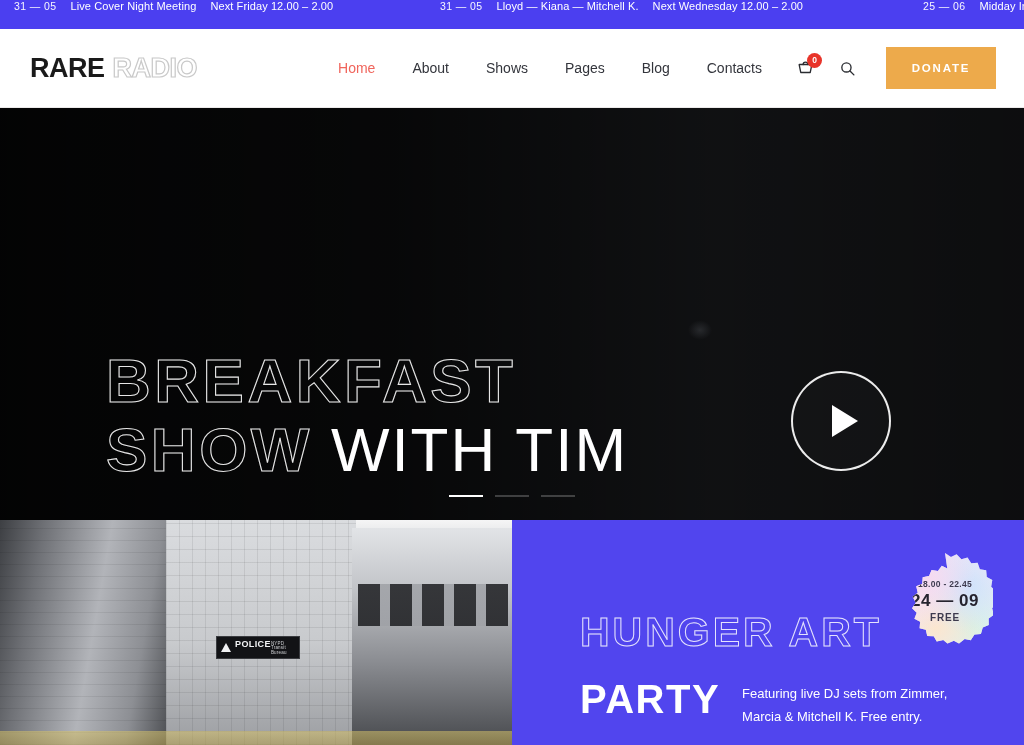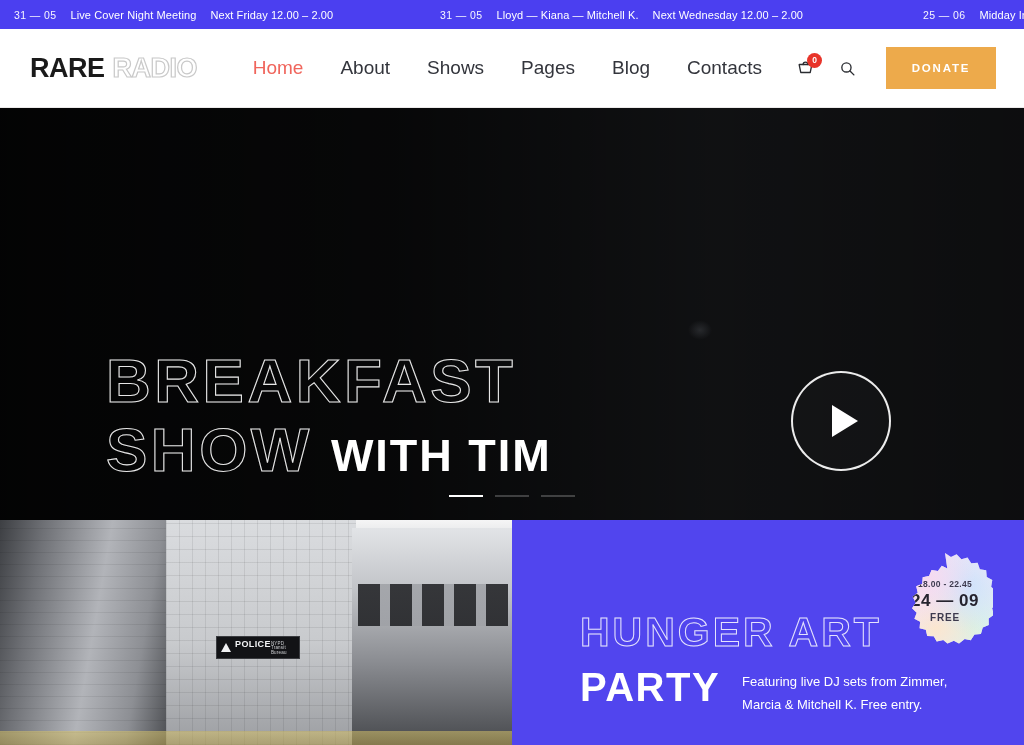--- a/index.html
+++ b/index.html
@@ -17,21 +17,20 @@
     height: 29px;
     background: #4b3ff0;
     display: flex;
     align-items: center;
     position: relative;
     overflow: hidden;
     color: #ffffff;
   }
   .ticker-group {
     display: flex;
-    align-items: center;
     gap: 14px;
     white-space: nowrap;
     position: absolute;
     top: 0;
     height: 29px;
   }
   .tg-1 { left: 14px; }
   .tg-2 { left: 440px; }
   .tg-3 { left: 923px; }
   .tk-date {
@@ -82,21 +81,21 @@
     -webkit-text-stroke: 1.2px #c9c9c9;
   }
 
   .nav {
     margin-left: auto;
     display: flex;
     align-items: center;
     gap: 25px;
   }
   .nav-link {
-    font-size: 19px;
+    font-size: 14px;
     color: #33353c;
     text-decoration: none;
     white-space: nowrap;
     padding-left: 12px;
   }
   .nav-link.active { color: #f0655c; }
 
   .header-tools {
     display: flex;
     align-items: center;
@@ -202,22 +201,22 @@
   .h-outline {
     font-size: 62px;
     font-weight: bold;
     letter-spacing: 3.5px;
     color: transparent;
     -webkit-text-stroke: 1.1px rgba(255,255,255,0.9);
     line-height: 1.12;
     white-space: nowrap;
   }
   .h-solid {
-    font-size: 45px;
-    font-weight: bold;
+    font-size: 62px;
+    font-weight: normal;
     letter-spacing: 2px;
     color: #ffffff;
     line-height: 1.12;
     white-space: nowrap;
   }
   .hero-sub {
     margin-top: 32px;
     font-size: 13.5px;
     color: #f0f0f2;
     letter-spacing: 0.2px;
@@ -372,21 +371,21 @@
     letter-spacing: 3px;
     color: transparent;
     -webkit-text-stroke: 1px rgba(255,255,255,0.85);
     line-height: 1;
     white-space: nowrap;
   }
   .promo-row {
     display: flex;
     align-items: flex-start;
     gap: 22px;
-    margin-top: 14px;
+    margin-top: 26px;
   }
   .promo-solid {
     font-size: 40px;
     font-weight: bold;
     letter-spacing: 1.5px;
     color: #ffffff;
     line-height: 1;
     white-space: nowrap;
   }
   .promo-desc {

